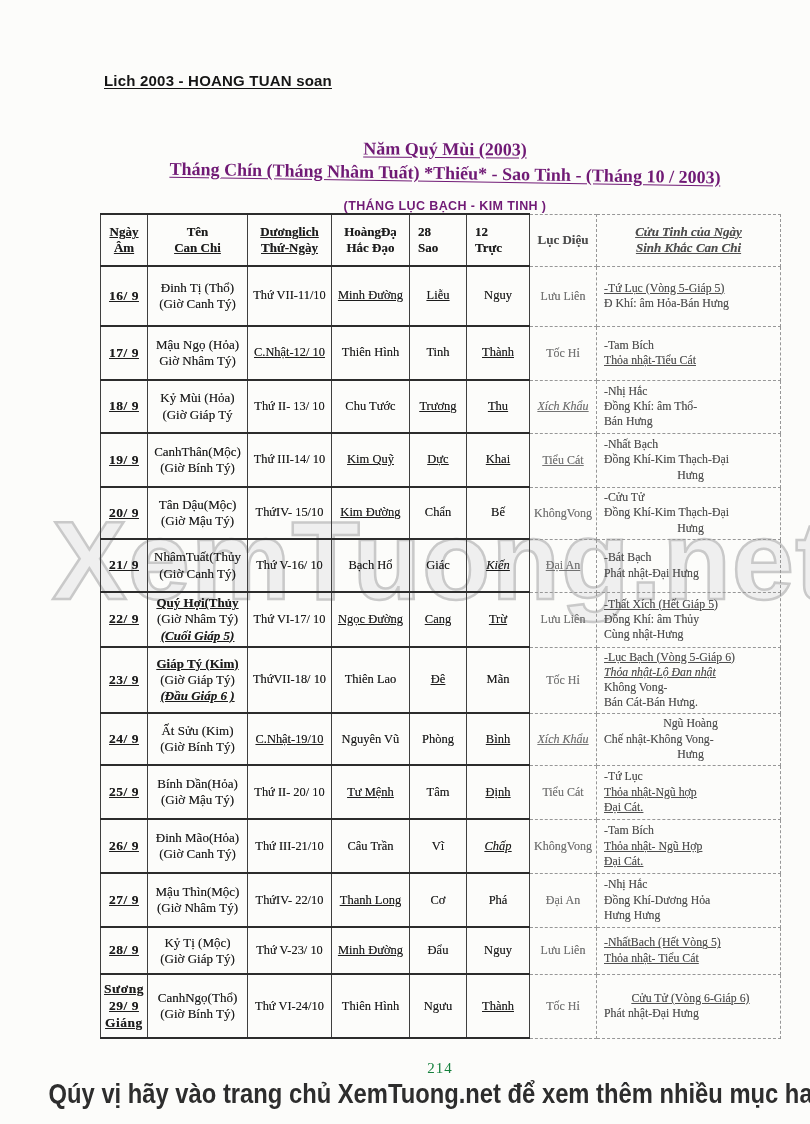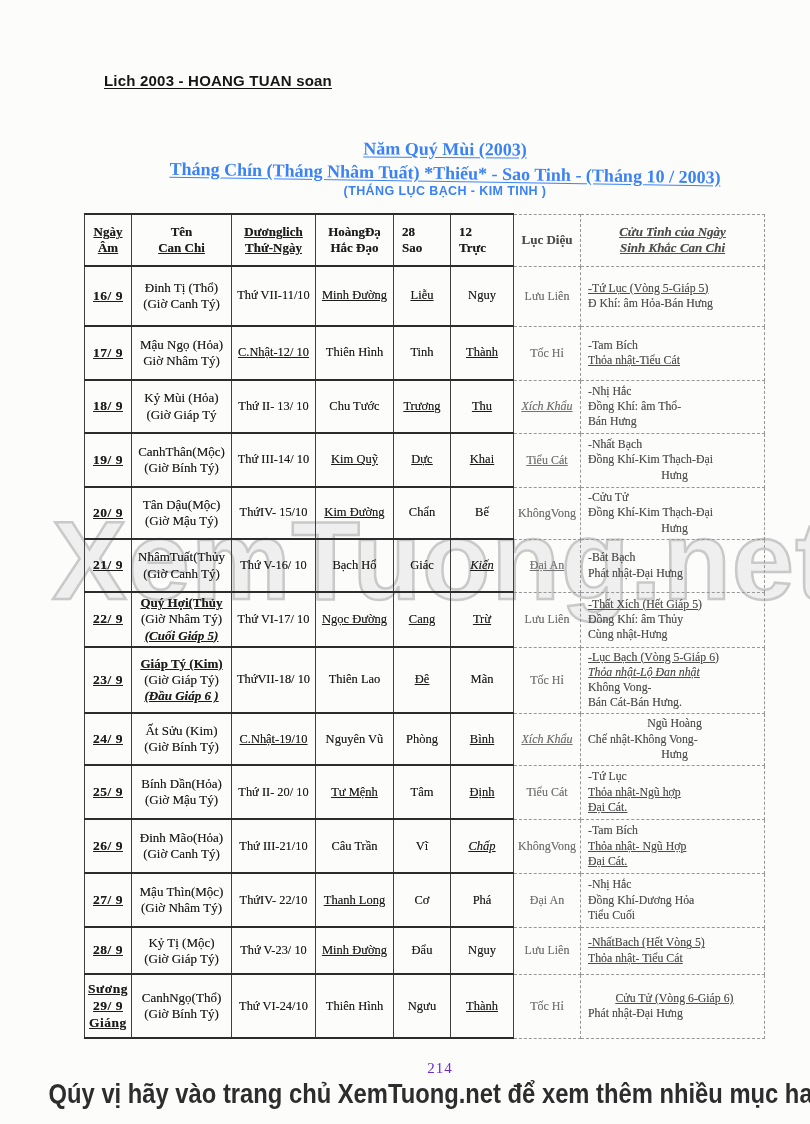--- a/index.html
+++ b/index.html
@@ -15,48 +15,48 @@
     position:absolute;left:104px;top:72px;
     font-family:"Liberation Sans", sans-serif;
     font-weight:bold;font-size:15px;letter-spacing:.2px;
     text-decoration:underline;text-underline-offset:2px;
     color:#161616;
   }
 
   
   .titles{
     position:absolute;left:110px;top:139px;width:670px;
-    text-align:center;color:#3b82f6;
+    text-align:center;color:#701a75;
   }
   .t1{
     font-size:18px;font-weight:bold;text-decoration:underline;
     text-underline-offset:2px;transform:rotate(.4deg);
   }
   .t2{
     font-size:18px;font-weight:bold;text-decoration:underline;
     text-underline-offset:2px;margin-top:2px;
     transform:rotate(.9deg);transform-origin:40% 50%;white-space:nowrap;
   }
   .t3{
     font-family:"Liberation Sans", sans-serif;
-    font-size:12.5px;font-weight:bold;letter-spacing:.4px;margin-top:1px;
+    font-size:12.5px;font-weight:bold;letter-spacing:.4px;margin-top:16px;
   }
 
   
   .watermark{
     position:absolute;left:52px;top:496px;z-index:1;
     font-family:"Liberation Sans", sans-serif;
     font-size:112px;font-weight:bold;letter-spacing:1px;white-space:nowrap;
     color:#efefef;-webkit-text-stroke:2.5px #c9c9c9;
     user-select:none;
   }
 
   
   table#almanac{
-    position:absolute;left:84px;top:213px;width:680px;z-index:2;
+    position:absolute;left:100px;top:213px;width:680px;z-index:2;
     border-collapse:collapse;table-layout:fixed;background:transparent;
     text-shadow:0 0 .4px rgba(25,25,25,.55);
   }
   #almanac th,#almanac td{
     border:1px solid #3f3f3f;
     border-top:2px solid #2c2c2c;border-bottom:2px solid #2c2c2c;
     padding:2px 3px;vertical-align:middle;text-align:center;
     font-size:12.5px;line-height:1.24;color:#1c1c1c;background:transparent;
     overflow:hidden;
   }
@@ -75,21 +75,21 @@
   #almanac td:nth-child(3){font-size:12.4px;}
 
   .ln{min-height:1em;}
   .u{text-decoration:underline;text-underline-offset:1px;}
   .i{font-style:italic;text-decoration:underline;}
   .b{font-weight:bold;}
   .c{text-align:center;}
 
   .page-number{
     position:absolute;left:100px;top:1060px;width:680px;text-align:center;
-    font-size:15px;letter-spacing:1px;color:#6d28d9;
+    font-size:15px;letter-spacing:1px;color:#15803d;
   }
   .footer{
     position:absolute;left:0;top:1079px;width:810px;text-align:center;
     font-family:"Liberation Sans", sans-serif;
     font-size:27px;font-weight:600;color:#2d2d2d;white-space:nowrap;
     transform:scaleX(.88);transform-origin:50% 50%;
   }
 </style>
 </head>
 <body>
@@ -491,21 +491,21 @@
           </td>
           <td>
             <div class="ln">Phá</div>
           </td>
           <td>
             <div class="ln">Đại An</div>
           </td>
           <td>
             <div class="ln">-Nhị  Hắc</div>
             <div class="ln">Đồng Khí-Dương Hỏa</div>
-            <div class="ln">Tiểu Cuối</div>
+            <div class="ln">Hưng Hưng</div>
           </td>
         </tr>
         <tr style="height: 47px;">
           <td>
             <div class="ln u">28/ 9</div>
           </td>
           <td>
             <div class="ln">Kỷ Tị (Mộc)</div>
             <div class="ln">(Giờ Giáp Tý)</div>
           </td>

